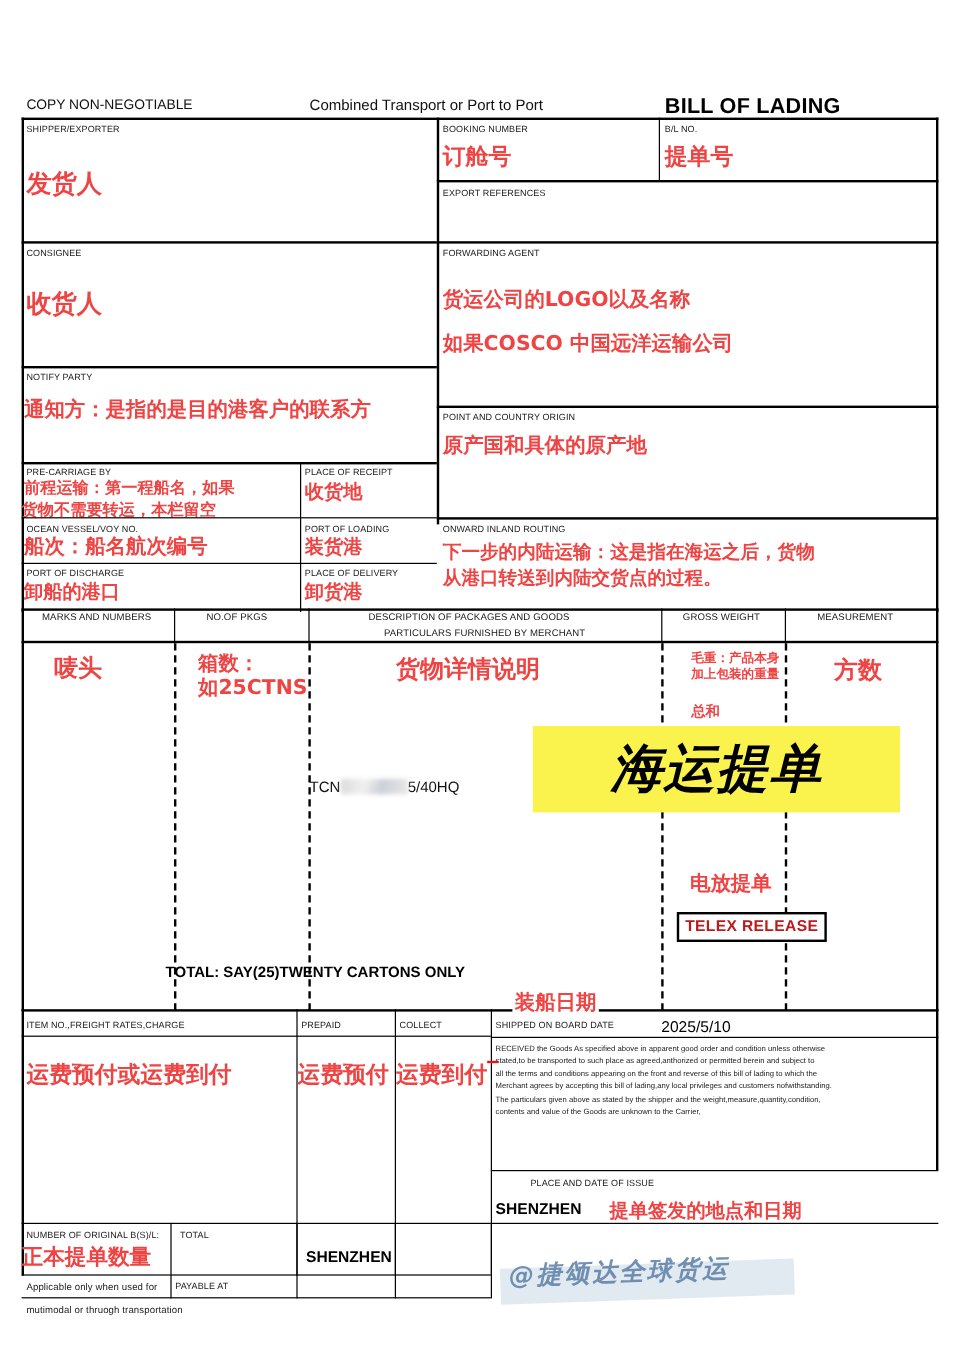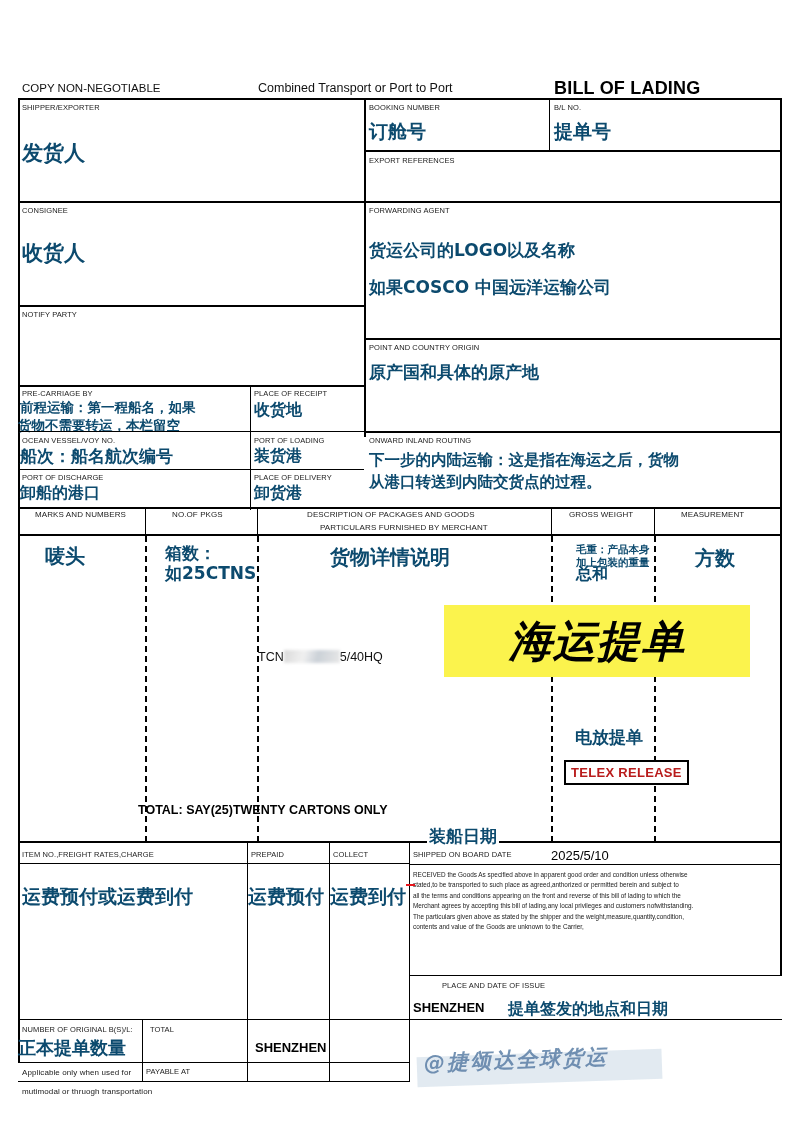--- a/index.html
+++ b/index.html
@@ -40,21 +40,21 @@
     font-family: "Liberation Sans", sans-serif;
     font-size: 7.5px;
     color: #1a1a1a;
     letter-spacing: .1px;
     white-space: nowrap;
     line-height: 1;
   }
   
   .red {
     position: absolute;
-    color: #0c4a6e;
+    color: #ef4444;
     font-family: "DejaVu Sans", sans-serif;
     font-weight: 700;
     white-space: nowrap;
     line-height: 1.25;
   }
 
   
   .blk {
     position: absolute;
     color: #000;
@@ -214,20 +214,21 @@
   <div class="cap" style="left:22px; top:207px;">CONSIGNEE</div>
   <div class="red" style="left:22px; top:240px; font-size:21px;">收货人</div>
 
   <div class="cap" style="left:369px; top:207px;">FORWARDING AGENT</div>
   <div class="red" style="left:369px; top:240px; font-size:17px;">货运公司的LOGO以及名称</div>
   <div class="red" style="left:369px; top:277px; font-size:17px;">如果COSCO 中国远洋运输公司</div>
 
   <div class="hline" style="left:18px; top:305px; width:346px;"></div>
 
   <div class="cap" style="left:22px; top:311px;">NOTIFY PARTY</div>
+  <div class="red" style="left:20px; top:332px; font-size:17px;">通知方：是指的是目的港客户的联系方</div>
 
   <div class="hline" style="left:364px; top:338px; width:418px;"></div>
 
   <div class="cap" style="left:369px; top:344px;">POINT AND COUNTRY ORIGIN</div>
   <div class="red" style="left:369px; top:362px; font-size:17px;">原产国和具体的原产地</div>
 
   <div class="hline" style="left:18px; top:385px; width:346px;"></div>
 
   <div class="cap" style="left:22px; top:390px;">PRE-CARRIAGE BY</div>
   <div class="red" style="left:20px; top:399px; font-size:13.5px;">前程运输：第一程船名，如果</div>
@@ -286,21 +287,21 @@
 
   <div class="red" style="left:45px; top:544px; font-size:20px;">唛头</div>
 
   <div class="red" style="left:165px; top:543px; font-size:17px;">箱数：</div>
   <div class="red" style="left:165px; top:563px; font-size:17px;">如25CTNS</div>
 
   <div class="red" style="left:330px; top:545px; font-size:20px;">货物详情说明</div>
 
   <div class="red" style="left:576px; top:543px; font-size:10.5px;">毛重：产品本身</div>
   <div class="red" style="left:576px; top:556px; font-size:10.5px;">加上包装的重量</div>
-  <div class="red" style="left:576px; top:564px; font-size:16px;">总和</div>
+  <div class="red" style="left:576px; top:586px; font-size:12px;">总和</div>
 
   <div class="red" style="left:695px; top:546px; font-size:20px;">方数</div>
 
   <div class="tcn" style="left:258px; top:647px;">
     <span class="t">TCN</span><span class="blur"></span><span class="t">5/40HQ</span>
   </div>
 
   <div class="stamp-hl" style="left:444px; top:605px; width:306px; height:72px;">
     <span>海运提单</span>
   </div>

